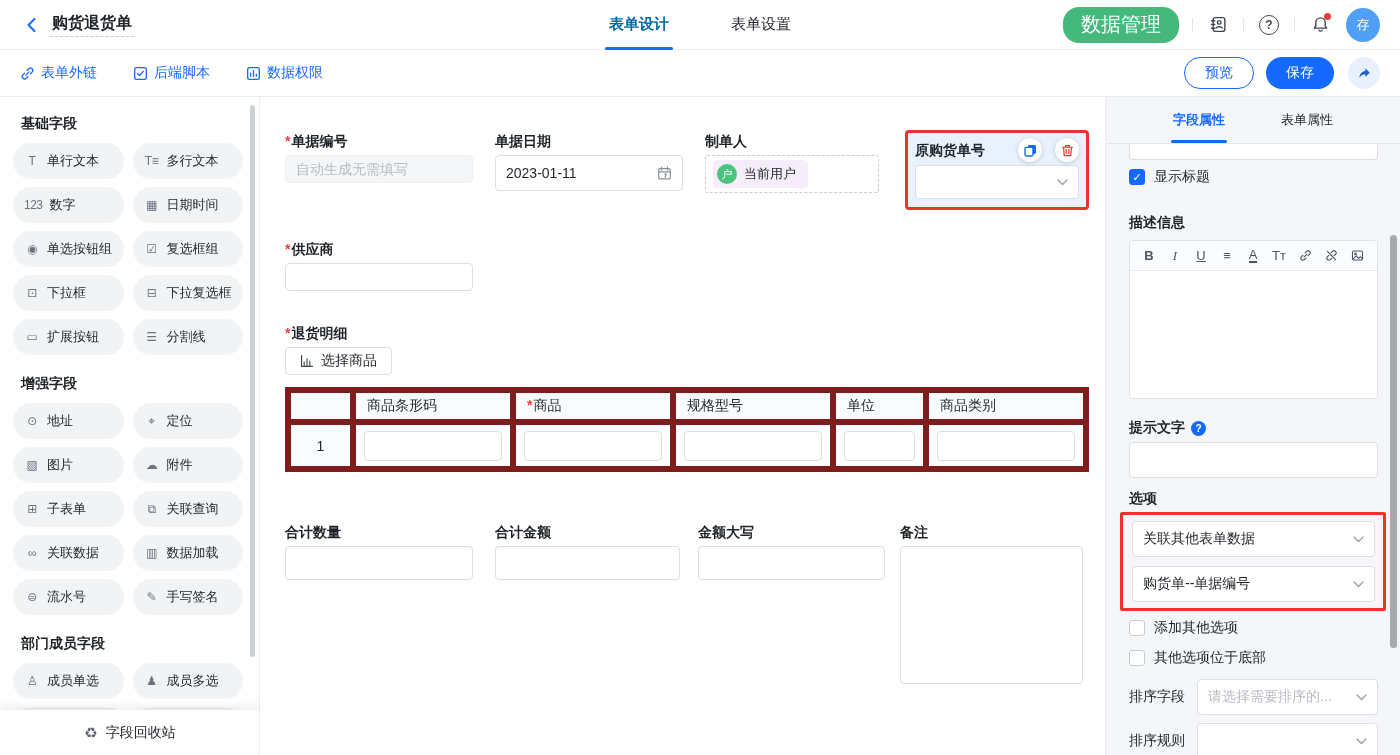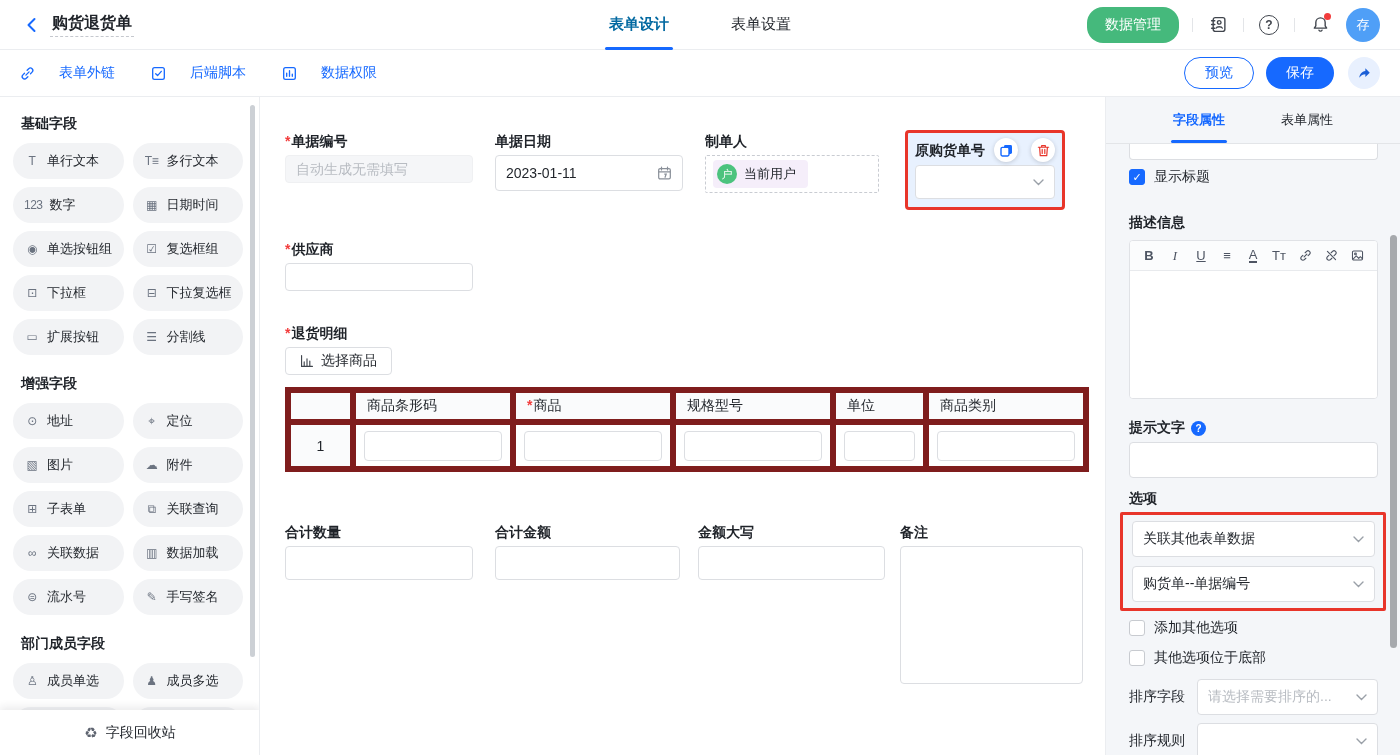--- a/index.html
+++ b/index.html
@@ -8,29 +8,29 @@
 svg{display:block;}
 
 .hdr{height:50px;display:flex;align-items:center;padding:0 20px;border-bottom:1px solid #ebedf0;position:relative;background:#fff;}
 .back{width:24px;height:24px;display:flex;align-items:center;justify-content:center;cursor:pointer;margin-right:6px;}
 .hdr-title{font-size:16px;font-weight:700;border-bottom:1px dashed #c5c8ce;padding:2px 2px 4px;line-height:18px;}
 .hdr-tabs{position:absolute;left:50%;transform:translateX(-50%);height:50px;display:flex;gap:62px;}
 .htab{height:50px;display:flex;align-items:center;font-size:15px;cursor:pointer;position:relative;color:#1f2329;}
 .htab.active{color:#0369a1;font-weight:600;}
 .htab.active::after{content:"";position:absolute;left:-4px;right:-4px;bottom:0;height:3px;background:#1669ff;border-radius:2px;}
 .hdr-right{margin-left:auto;display:flex;align-items:center;}
-.btn-green{height:36px;padding:0 18px;background:#45b97c;color:#fff;border-radius:16px;display:flex;align-items:center;font-size:14px;cursor:pointer;}
+.btn-green{height:36px;padding:0 18px;background:#45b97c;color:#fff;border-radius:16px;display:flex;align-items:center;font-size:20px;cursor:pointer;}
 .vdiv{width:1px;height:14px;background:#e3e5e8;margin:0 13px;}
 .hicon{width:24px;height:24px;display:flex;align-items:center;justify-content:center;cursor:pointer;position:relative;}
 .help{width:20px;height:20px;border:1.5px solid #40454d;border-radius:50%;font-size:12px;font-weight:700;color:#40454d;display:flex;align-items:center;justify-content:center;}
 .bell-dot{position:absolute;top:0;right:1px;width:7px;height:7px;border-radius:50%;background:#f23c3c;}
 .avatar{width:34px;height:34px;border-radius:50%;background:#4f9ff7;color:#fff;font-size:13px;display:flex;align-items:center;justify-content:center;margin-left:14px;cursor:pointer;}
 
 .tbar{height:47px;display:flex;align-items:center;padding:0 20px;border-bottom:1px solid #ebedf0;background:#fff;}
-.tlink{display:flex;align-items:center;gap:24px;color:#1669ff;font-size:14px;margin-right:36px;cursor:pointer;}
+.tlink{display:flex;align-items:center;gap:6px;color:#1669ff;font-size:14px;margin-right:36px;cursor:pointer;}
 .btn-outline{height:32px;padding:0 20px;border:1px solid #1669ff;color:#1669ff;background:#fff;border-radius:16px;display:flex;align-items:center;font-size:14px;cursor:pointer;}
 .btn-blue{height:32px;padding:0 20px;background:#1669ff;color:#fff;border-radius:16px;display:flex;align-items:center;font-size:14px;cursor:pointer;margin-left:12px;}
 .btn-share{width:32px;height:32px;border-radius:50%;background:#e8f0fe;display:flex;align-items:center;justify-content:center;margin-left:14px;cursor:pointer;}
 
 .page{display:flex;height:658px;}
 
 .sidebar{width:260px;flex:none;border-right:1px solid #ebedf0;position:relative;padding:18px 16px 0 13px;overflow:hidden;background:#fff;}
 .sec-title{font-size:14px;font-weight:700;margin:0 0 10px 8px;}
 .grid{display:grid;grid-template-columns:1fr 1fr;gap:8px 9px;margin-bottom:20px;}
 .pill{height:36px;background:#f2f3f5;border-radius:18px;display:flex;align-items:center;gap:7px;padding:0 8px 0 11px;font-size:13px;cursor:grab;white-space:nowrap;}
@@ -43,21 +43,21 @@
 .frow{display:flex;align-items:flex-start;}
 .flabel{font-size:14px;font-weight:700;height:20px;line-height:20px;margin-bottom:4px;}
 .star{color:#f23c3c;margin-right:1px;font-weight:700;}
 .inp{height:28px;width:100%;border:1px solid #dcdee2;border-radius:4px;background:#fff;font:inherit;color:#1f2329;padding:0 10px;outline:none;}
 .inp.gray{background:#f5f6f8;border-color:#eff0f2;}
 .inp::placeholder{color:#b8bcc2;}
 .selectbox{height:36px;border:1px solid #dcdee2;border-radius:4px;background:#fff;display:flex;align-items:center;justify-content:space-between;padding:0 10px;font-size:14px;cursor:pointer;}
 .dashed{height:38px;border:1px dashed #c9ccd2;border-radius:2px;display:flex;align-items:center;padding:0 7px;}
 .tag{background:#f5eefa;border-radius:4px;height:28px;display:flex;align-items:center;gap:7px;padding:0 12px 0 4px;font-size:13px;}
 .tagav{width:20px;height:20px;border-radius:50%;background:#4cc37e;color:#fff;font-size:11px;display:flex;align-items:center;justify-content:center;}
-.selfield{width:160px;border:3px solid #e8352a;border-radius:4px;background:#e8f1fe;padding:4px 7px 8px;margin-top:-1px;cursor:pointer;}
+.selfield{width:184px;border:3px solid #e8352a;border-radius:4px;background:#e8f1fe;padding:4px 7px 8px;margin-top:-1px;cursor:pointer;}
 .selhead{display:flex;align-items:center;height:26px;}
 .selhead .flabel{margin:0;}
 .circ{width:24px;height:24px;border-radius:50%;background:#fff;box-shadow:0 1px 4px rgba(31,35,41,.2);display:flex;align-items:center;justify-content:center;cursor:pointer;flex:none;}
 .btn-goods{height:28px;border:1px solid #dcdee2;border-radius:4px;background:#fff;display:inline-flex;align-items:center;gap:7px;padding:0 14px;font-size:14px;cursor:pointer;}
 .dtable{border-collapse:collapse;margin-top:12px;table-layout:fixed;}
 .dtable th,.dtable td{border:6px solid #7f1d1d;}
 .dtable th{height:32px;background:#fafbfc;font-weight:400;font-size:14px;text-align:left;padding:0 11px;}
 .dtable td{height:47px;padding:0 8px;}
 .dtable .idx{background:#fafbfc;text-align:center;font-size:14px;}
 .cellinp{height:30px;width:100%;border:1px solid #dcdee2;border-radius:4px;background:#fff;}

